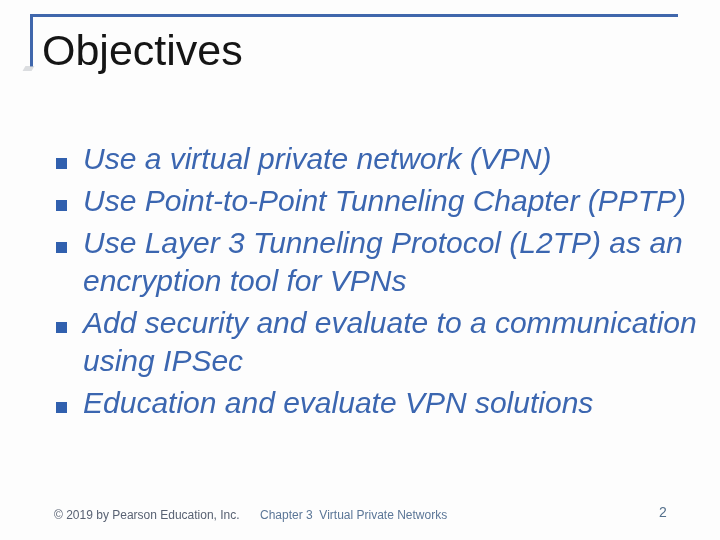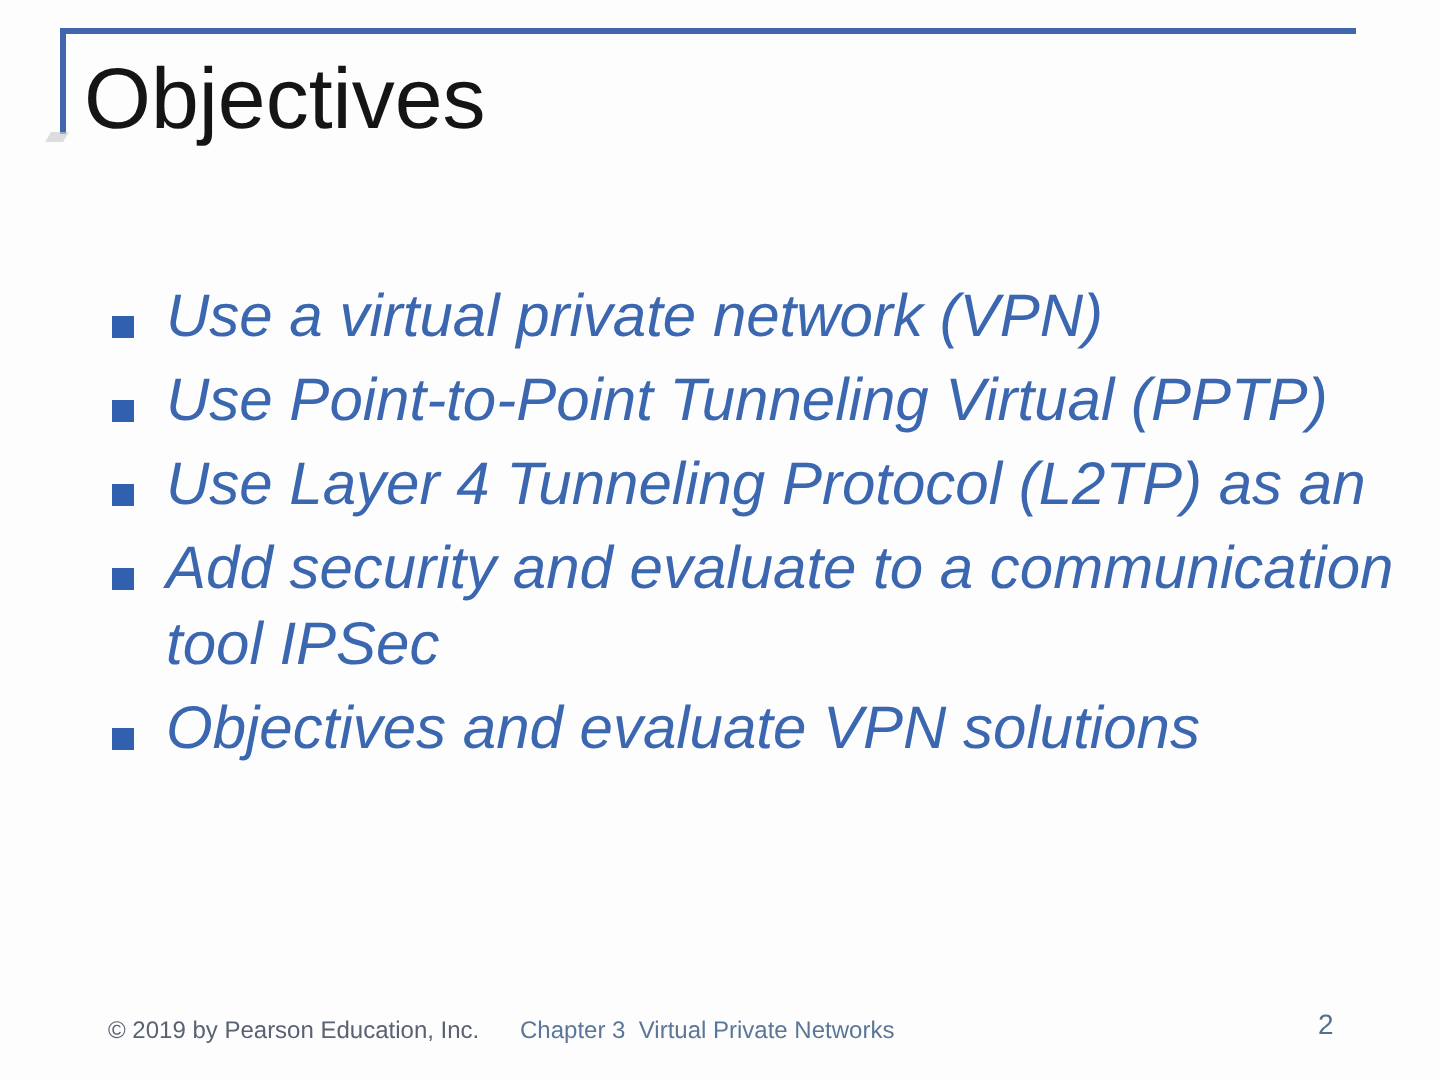--- a/index.html
+++ b/index.html
@@ -117,34 +117,35 @@
 
   <h1 class="slide-title">Objectives</h1>
 
   <ul class="bullets">
     <li class="bullet-item">
       <span class="bullet-square"></span>
       <div class="line">Use a virtual private network (VPN)</div>
     </li>
     <li class="bullet-item">
       <span class="bullet-square"></span>
-      <div class="line">Use Point-to-Point Tunneling Virtual (PPTP)</div>
+      <div class="line">Use Point-to-Point Tunneling Chapter (PPTP)</div>
     </li>
     <li class="bullet-item">
       <span class="bullet-square"></span>
-      <div class="line">Use Layer 4 Tunneling Protocol (L2TP) as an</div>
+      <div class="line">Use Layer 3 Tunneling Protocol (L2TP) as an</div>
+      <div class="line">encryption tool for VPNs</div>
     </li>
     <li class="bullet-item">
       <span class="bullet-square"></span>
       <div class="line">Add security and evaluate to a communication</div>
-      <div class="line">tool IPSec</div>
+      <div class="line">using IPSec</div>
     </li>
     <li class="bullet-item">
       <span class="bullet-square"></span>
-      <div class="line">Objectives and evaluate VPN solutions</div>
+      <div class="line">Education and evaluate VPN solutions</div>
     </li>
   </ul>
 
   <div class="footer">
     <span class="footer-copyright">© 2019 by Pearson Education, Inc.</span>
     <span class="footer-chapter">Chapter 3  Virtual Private Networks</span>
     <span class="footer-page">2</span>
   </div>
 
 </div>

